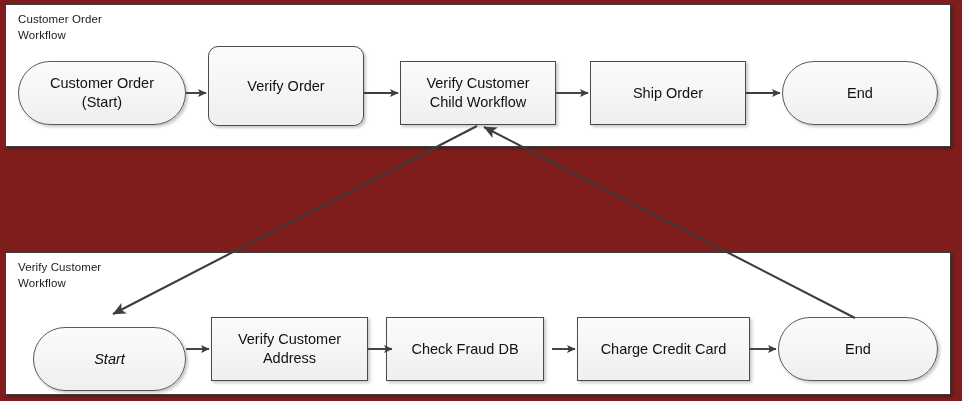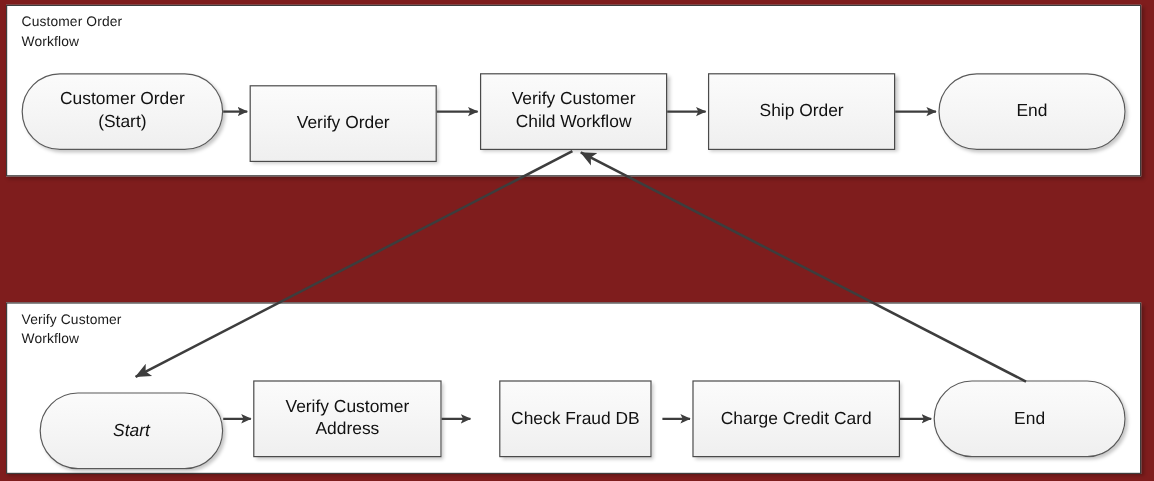--- a/index.html
+++ b/index.html
@@ -76,30 +76,30 @@
 Workflow</div>
   </div>
 
   <div class="lane" id="lane-1" style="left: 5px; top: 252px; width: 946px; height: 143px;">
     <div class="lane-title">Verify Customer
 Workflow</div>
   </div>
 
   <div class="node oval" id="node-0" style="left: 18px; top: 61px; width: 168px; height: 64px;">Customer Order
 (Start)</div>
-  <div class="node" id="node-1" style="left: 208px; top: 71px; width: 156px; height: 64px;">Verify Order</div>
+  <div class="node" id="node-1" style="left: 208px; top: 46px; width: 156px; height: 80px; border-radius: 10px;">Verify Order</div>
   <div class="node" id="node-2" style="left: 400px; top: 61px; width: 156px; height: 64px;">Verify Customer
 Child Workflow</div>
   <div class="node" id="node-3" style="left: 590px; top: 61px; width: 156px; height: 64px; text-align: center;">Ship Order</div>
   <div class="node oval" id="node-4" style="left: 782px; top: 61px; width: 156px; height: 64px;">End</div>
 
   <div class="node oval" id="node-5" style="left: 33px; top: 327px; width: 153px; height: 64px; font-style: italic;">Start</div>
   <div class="node" id="node-6" style="left: 211px; top: 317px; width: 157px; height: 64px;">Verify Customer
 Address</div>
-  <div class="node" id="node-7" style="left: 416px; top: 317px; width: 127px; height: 64px;">Check Fraud DB</div>
+  <div class="node" id="node-7" style="left: 386px; top: 317px; width: 158px; height: 64px;">Check Fraud DB</div>
   <div class="node" id="node-8" style="left: 577px; top: 317px; width: 173px; height: 64px; text-align: right;">Charge Credit Card</div>
   <div class="node oval" id="node-9" style="left: 778px; top: 317px; width: 160px; height: 64px;">End</div>
 
   <svg id="wires" viewBox="0 0 962 401" width="962" height="401" xmlns="http://www.w3.org/2000/svg">
     <defs>
       <marker id="arrowSmall" markerWidth="9" markerHeight="9" refX="8" refY="4.5" orient="auto" markerUnits="userSpaceOnUse">
         <path d="M0,0.6 L8.6,4.5 L0,8.4 L1.9,4.5 Z" fill="#3d3d3d"></path>
       </marker>
       <marker id="arrowBig" markerWidth="14" markerHeight="14" refX="12.5" refY="7" orient="auto" markerUnits="userSpaceOnUse">
         <path d="M0,1.2 L13,7 L0,12.8 L3.1,7 Z" fill="#3d3d3d"></path>

